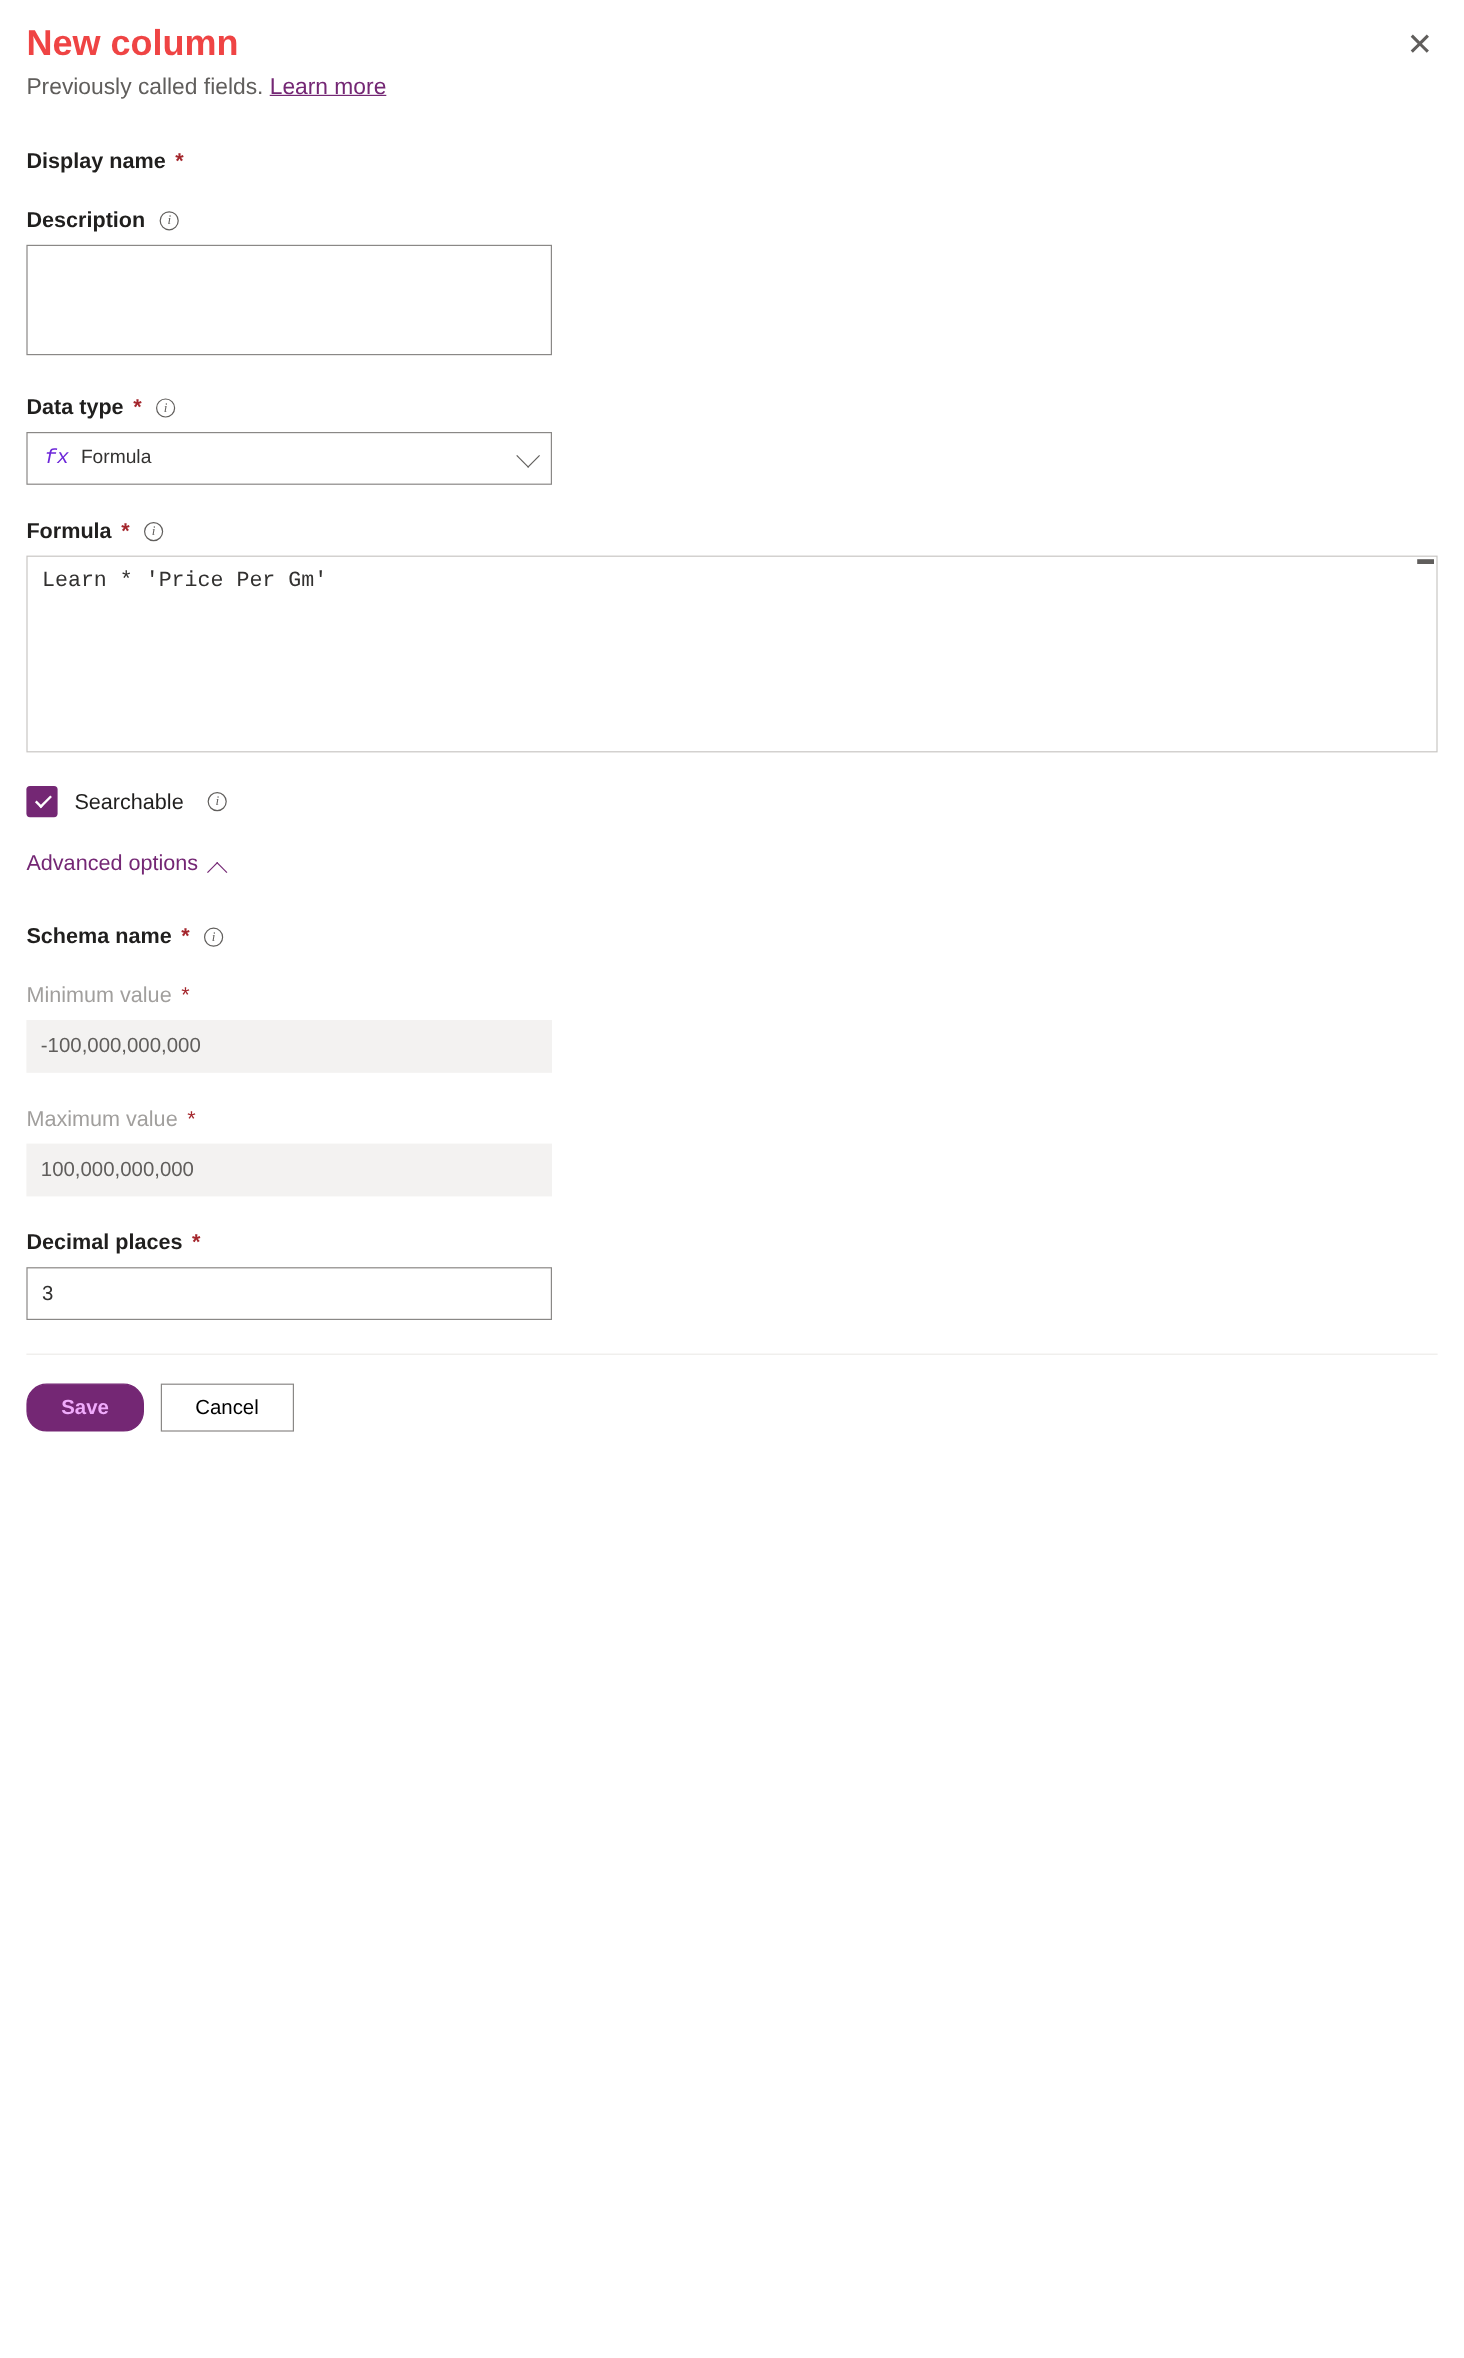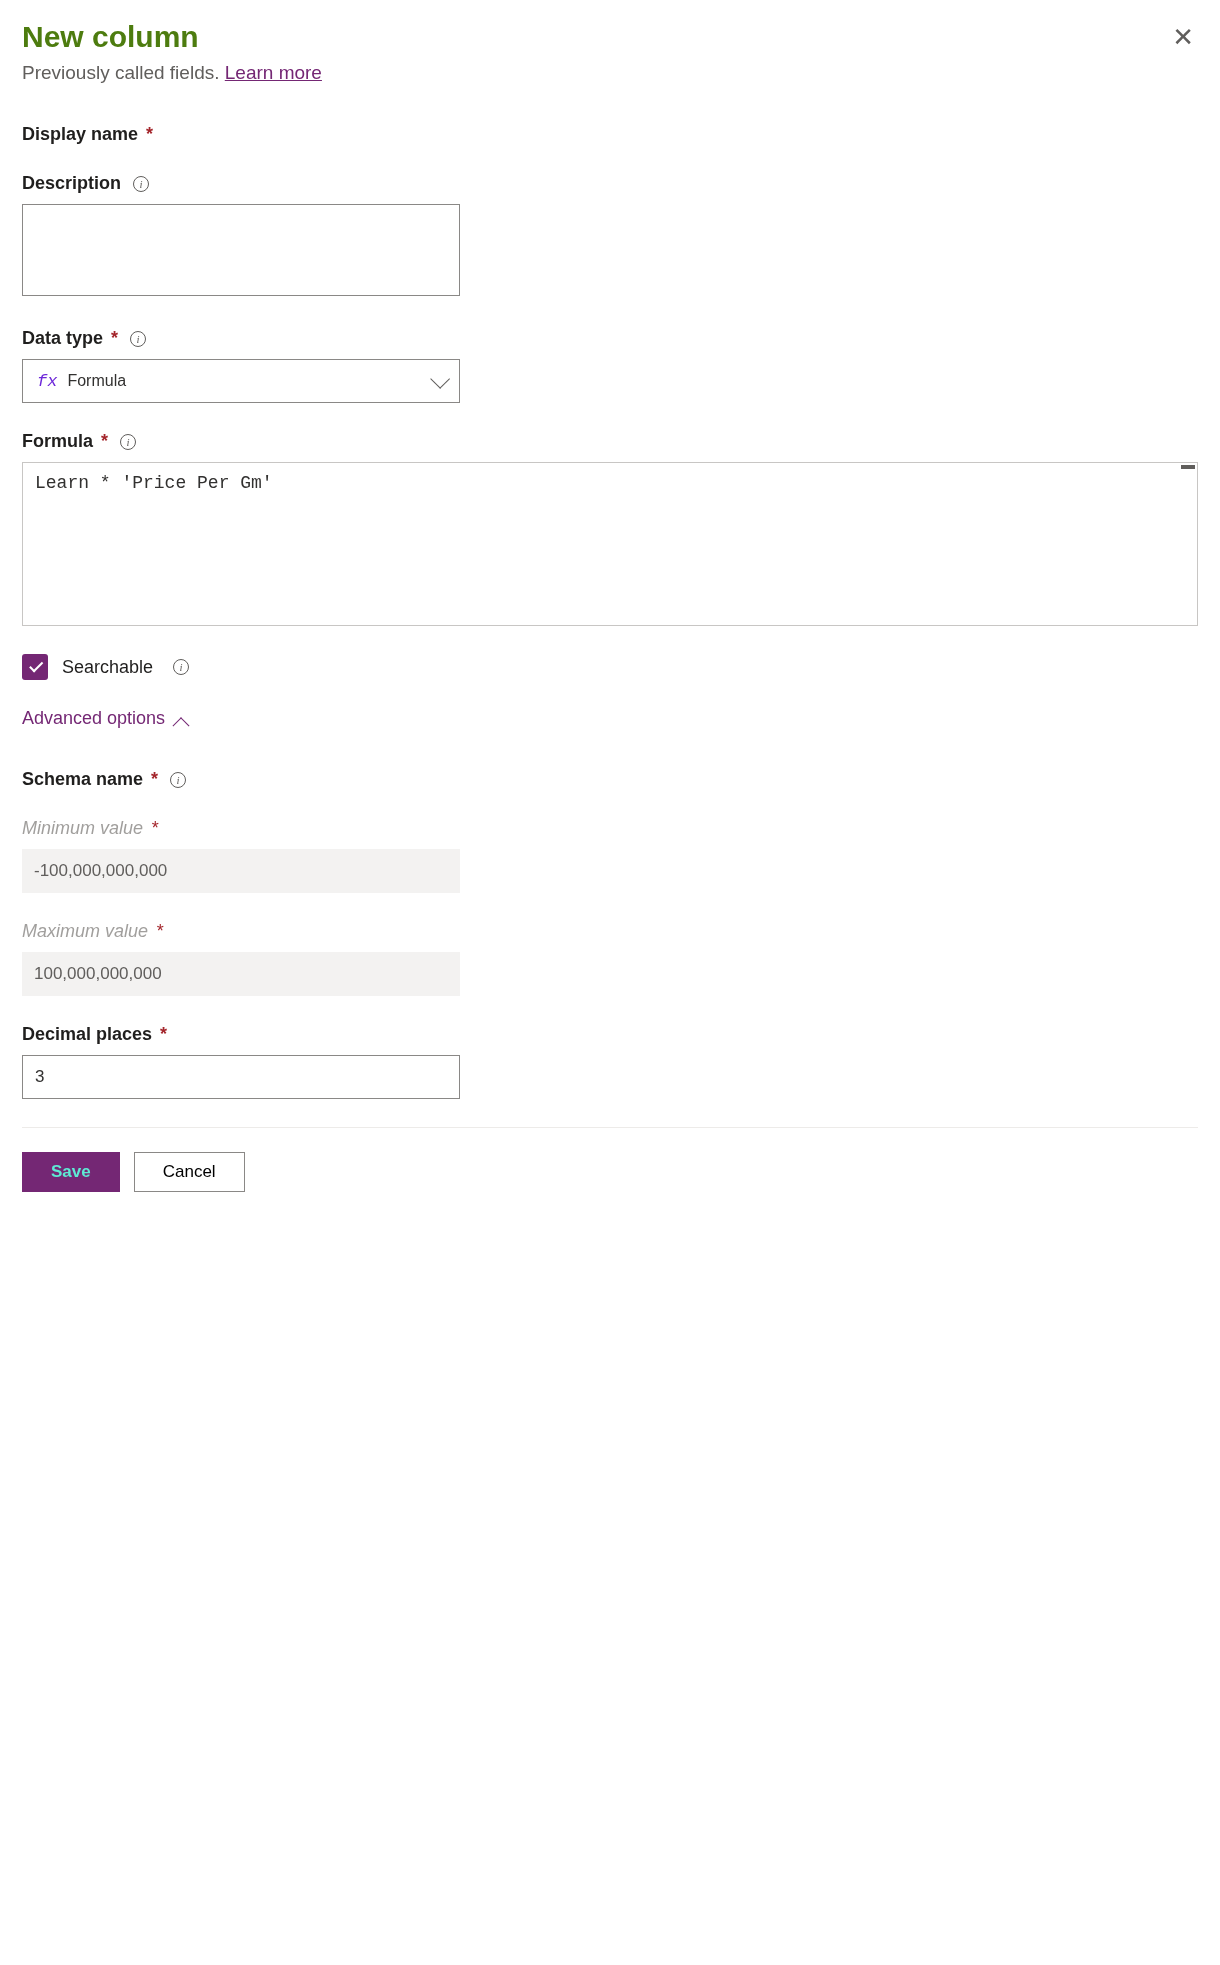--- a/index.html
+++ b/index.html
@@ -12,21 +12,21 @@
     font-size: 16px;
   }
   .header-row {
     display: flex;
     justify-content: space-between;
     align-items: flex-start;
   }
   .title {
     font-size: 30px;
     font-weight: 600;
-    color: #4d7c0f;
+    color: #ef4444;
     margin: 0 0 8px 0;
   }
   .subtitle {
     font-size: 19px;
     color: #605e5c;
     margin: 0 0 40px 0;
   }
   .learn-more {
     color: #742774;
     text-decoration: underline;
@@ -45,21 +45,21 @@
   .field-group { margin-bottom: 28px; }
   .field-label {
     font-size: 18px;
     font-weight: 600;
     color: #201f1e;
     display: flex;
     align-items: center;
     gap: 6px;
     margin-bottom: 10px;
   }
-  .field-label.disabled { color: #a19f9d; font-weight: 400; font-style: italic; }
+  .field-label.disabled { color: #a19f9d; font-weight: 400; }
   .req { color: #a4262c; margin-left: 2px; }
   .info-icon {
     display: inline-flex;
     align-items: center;
     justify-content: center;
     width: 16px; height: 16px;
     border: 1px solid #605e5c;
     border-radius: 50%;
     font-size: 11px;
     font-style: italic;
@@ -212,22 +212,23 @@
     padding: 0 28px;
     font-size: 17px;
     font-family: inherit;
     cursor: pointer;
     border: 1px solid #8a8886;
     background: #fff;
   }
   .btn.primary {
     background: #742774;
     border-color: #742774;
-    color: #5eead4;
+    color: #f0abfc;
     font-weight: 600;
+    border-radius: 17px;
   }
 </style>
 </head>
 <body>
 
 <div class="header-row">
   <div>
     <h1 class="title">New column</h1>
   </div>
   <button class="close-btn">✕</button>

